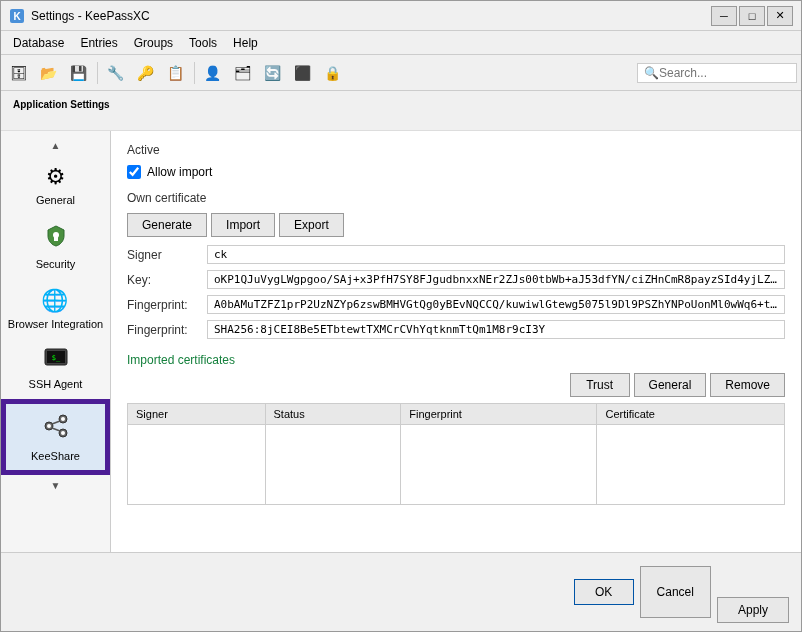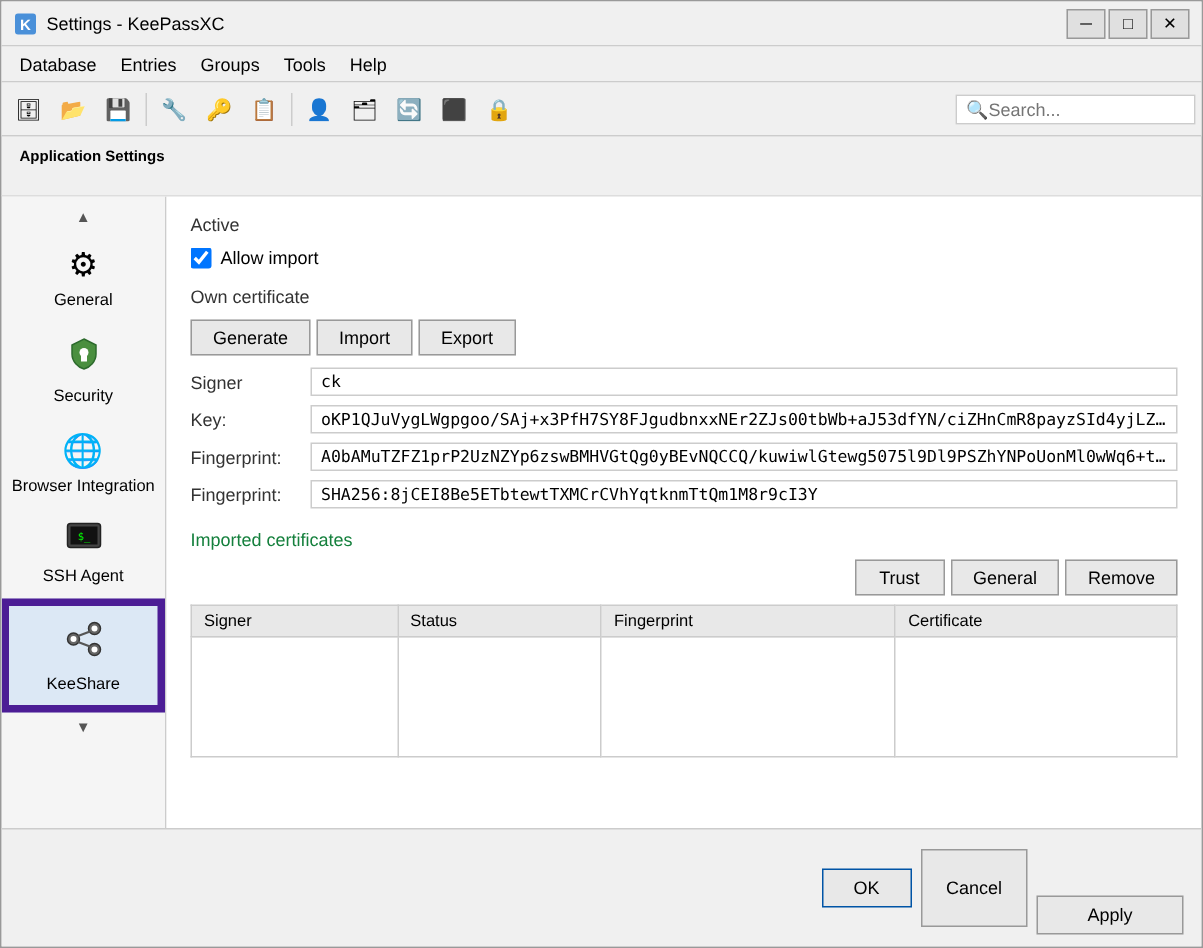--- a/index.html
+++ b/index.html
@@ -130,21 +130,21 @@
     }
     .btn-ok {
       padding: 5px 20px; font-size: 12px; border: 1px solid #0054a6;
       background: #e8e8e8; cursor: pointer;
     }
     .btn-cancel {
       padding: 18px 16px; font-size: 12px; border: 1px solid #999;
       background: #e8e8e8; cursor: pointer;
     }
     .btn-apply {
-      padding: 5px 33px; font-size: 12px; border: 1px solid #999;
+      padding: 5px 20px; font-size: 12px; border: 1px solid #999;
       background: #e8e8e8; cursor: pointer; margin-top: 36px;
     }
 
     
     ::-webkit-scrollbar { width: 8px; }
     ::-webkit-scrollbar-track { background: #f0f0f0; }
     ::-webkit-scrollbar-thumb { background: #bbb; border-radius: 4px; }
 
     .sidebar-scroll-up, .sidebar-scroll-down {
       display: flex; justify-content: center; align-items: center;

